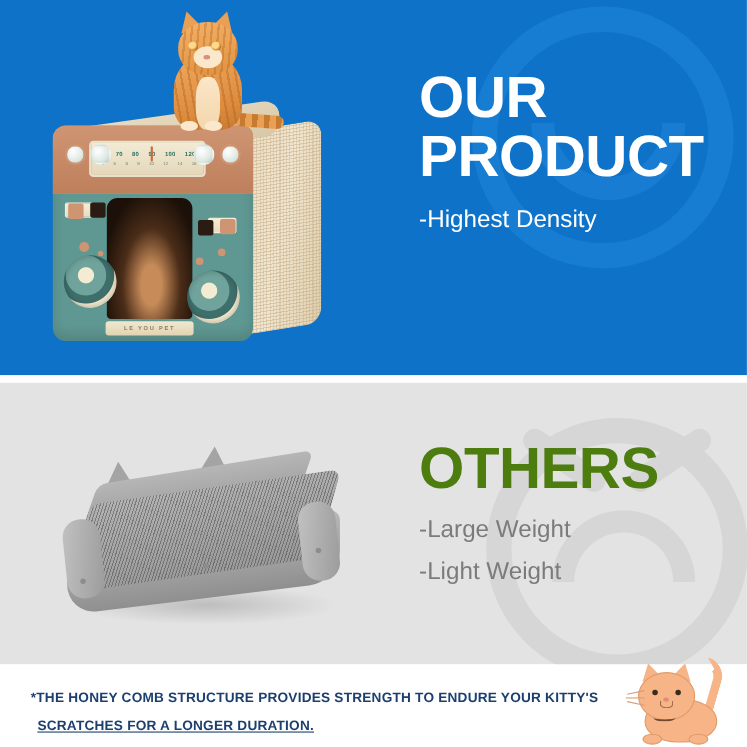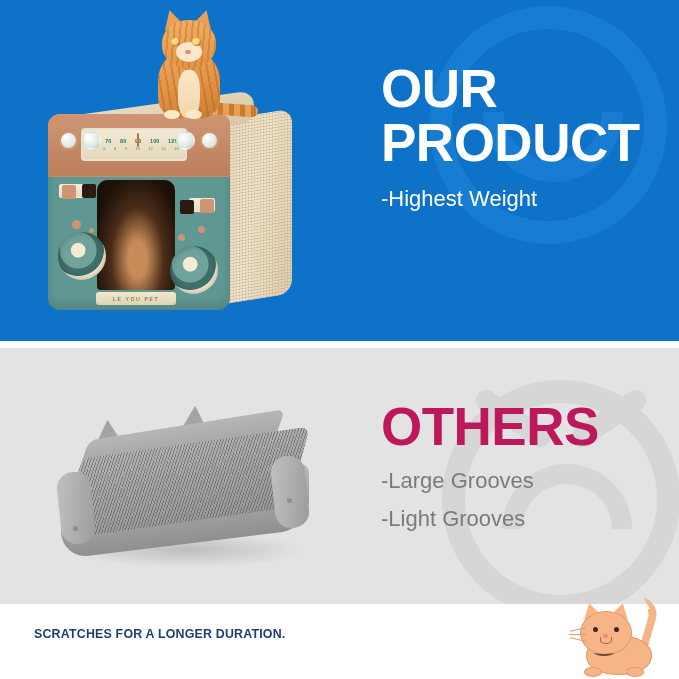--- a/index.html
+++ b/index.html
@@ -64,33 +64,33 @@
     left:381px; top:62px; width:290px;
     color:#ffffff; font-size:53px; font-weight:bold;
     line-height:54px; letter-spacing:-0.5px;
   }
   .bullets-product {
     left:381px; top:178px; width:290px;
     color:#ffffff; font-size:22px; line-height:42px;
   }
   .head-others {
     left:381px; top:400px; width:290px;
-    color:#be185d; font-size:53px; font-weight:bold;
+    color:#4d7c0f; font-size:53px; font-weight:bold;
     line-height:54px; letter-spacing:-0.5px;
   }
   .bullets-others {
     left:381px; top:462px; width:290px;
     color:#7b7b7b; font-size:22px; line-height:38px;
   }
   .footer-note {
     left:28px; top:621px; width:530px;
     color:#1c3f70; font-size:12.4px; font-weight:bold;
     line-height:26px; letter-spacing:.2px;
   }
-  .footer-note .l2 { padding-left:6px; display:block; }
+  .footer-note .l2 { padding-left:6px; display:block;text-decoration:underline; }
 
   
   .prod-img { position:absolute; left:38px; top:8px; width:300px; height:325px; }
 
   .radio-side {
     position:absolute; left:171px; top:107px; width:83px; height:185px;
     background:
       repeating-linear-gradient(0deg, rgba(190,160,120,.40) 0 1px, rgba(255,255,255,0) 1px 3px),
       repeating-linear-gradient(90deg, rgba(190,160,120,.30) 0 1px, rgba(255,255,255,0) 1px 3px),
       linear-gradient(100deg,#e9dcc0 0%, #f0e6cf 55%, #ded0b0 100%);
@@ -422,21 +422,21 @@
         <div class="nose"></div>
       </div>
     </div>
 
     <div class="txt head-product">
       <div>OUR</div>
       <div>PRODUCT</div>
     </div>
 
     <div class="txt bullets-product">
-      <div>-Highest Weight</div>
+      <div>-Highest Density</div>
     </div>
   </div>
 
   <div class="panel panel-others">
 
     <div class="wm wm-others">
       <div class="wm-ring"></div>
       <div class="wm-brow brow-l"></div>
       <div class="wm-brow brow-r"></div>
       <div class="wm-smile"></div>
@@ -453,27 +453,28 @@
     <div class="ol-side ol-side-l"></div>
     <div class="ol-side ol-side-r"></div>
     <div class="ol-screw ol-s1"></div>
     <div class="ol-screw ol-s2"></div>
     <div class="ol-screw ol-s3"></div>
   </div>
 
   <div class="txt head-others">OTHERS</div>
 
   <div class="txt bullets-others">
-    <div>-Large Grooves</div>
-    <div>-Light Grooves</div>
+    <div>-Large Weight</div>
+    <div>-Light Weight</div>
   </div>
 
   <div class="panel panel-footer"></div>
 
   <div class="txt footer-note">
+    <span>*THE HONEY COMB STRUCTURE PROVIDES STRENGTH TO ENDURE YOUR KITTY'S</span>
     <span class="l2">SCRATCHES FOR A LONGER DURATION.</span>
   </div>
 
   <div class="footer-cat">
     <div class="fc-part fc-tail"></div>
     <div class="fc-part fc-body"></div>
     <div class="fc-part fc-paw fc-paw-l"></div>
     <div class="fc-part fc-paw fc-paw-r"></div>
     <div class="fc-part fc-ear fc-ear-l"></div>
     <div class="fc-part fc-ear fc-ear-r"></div>

